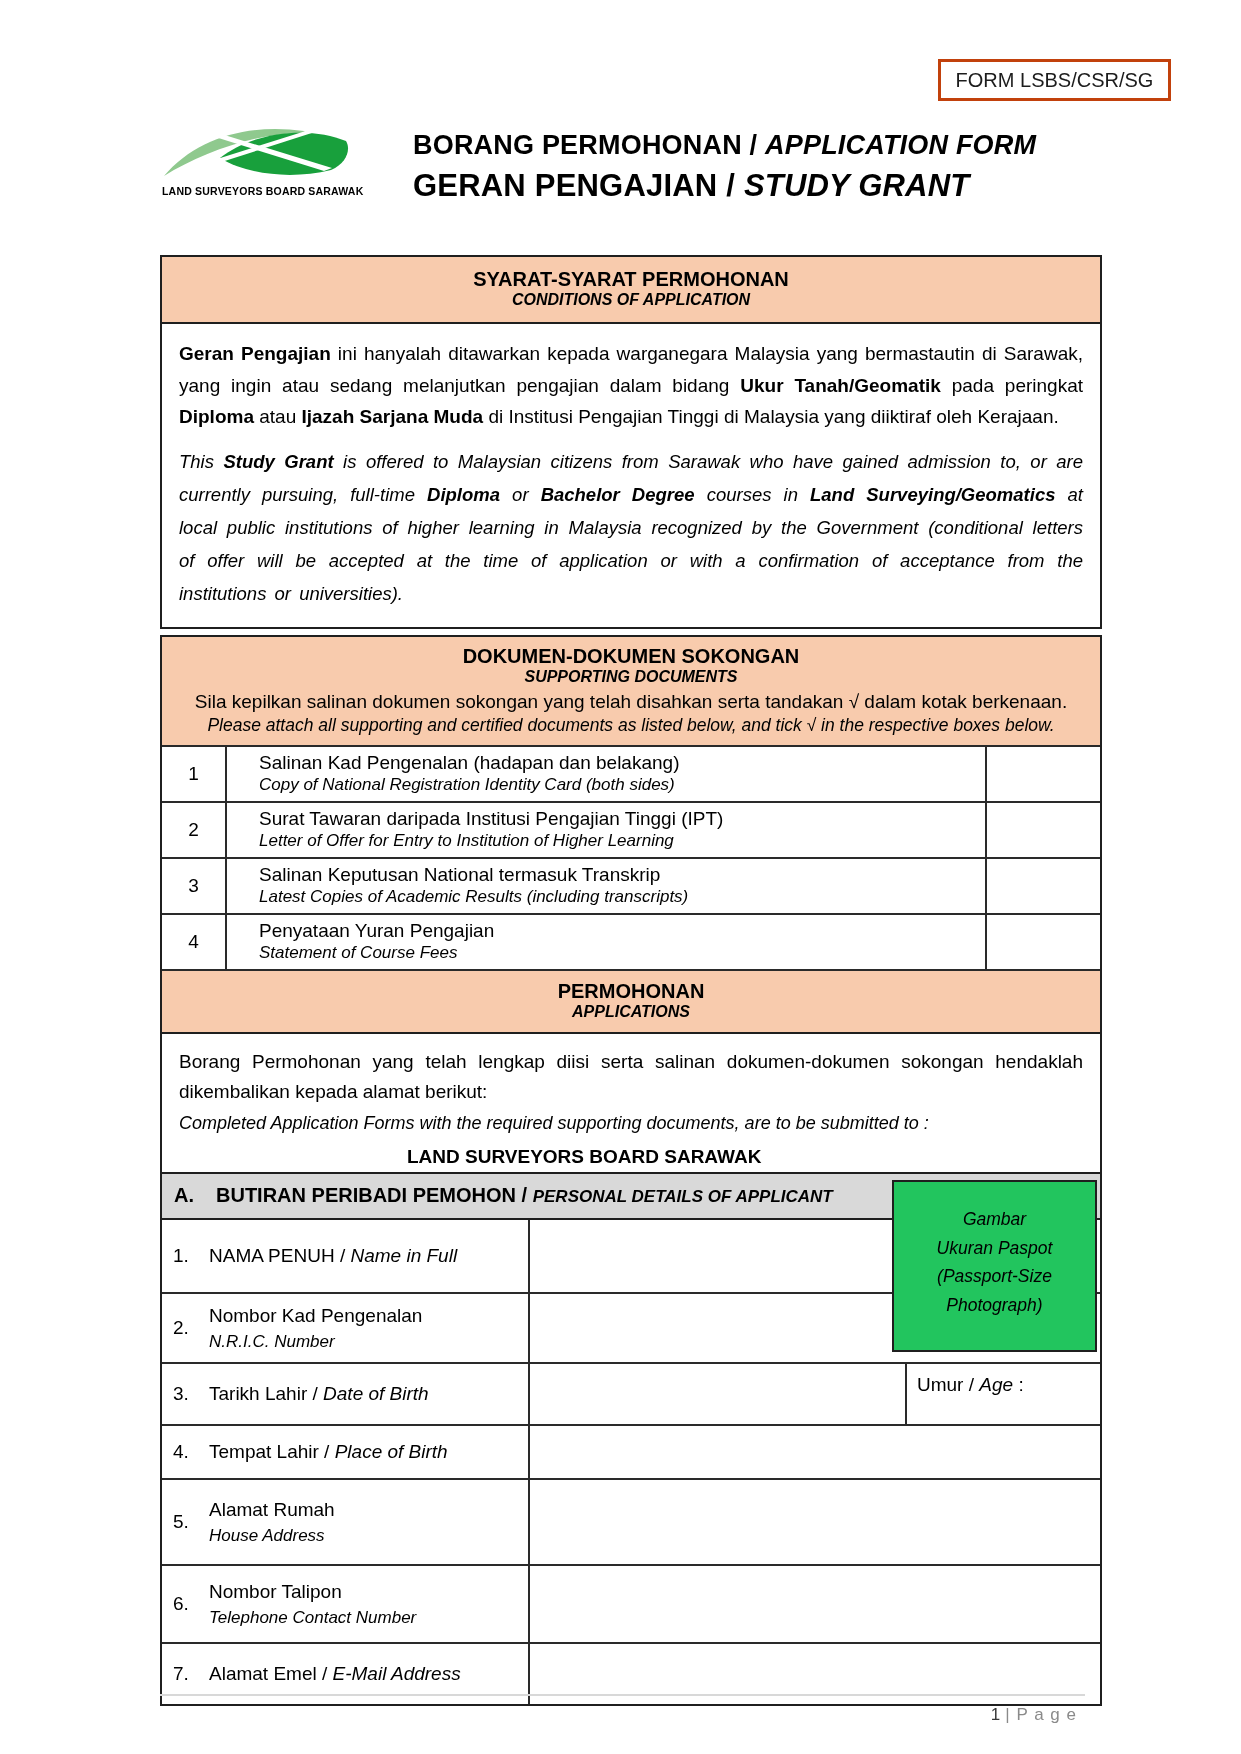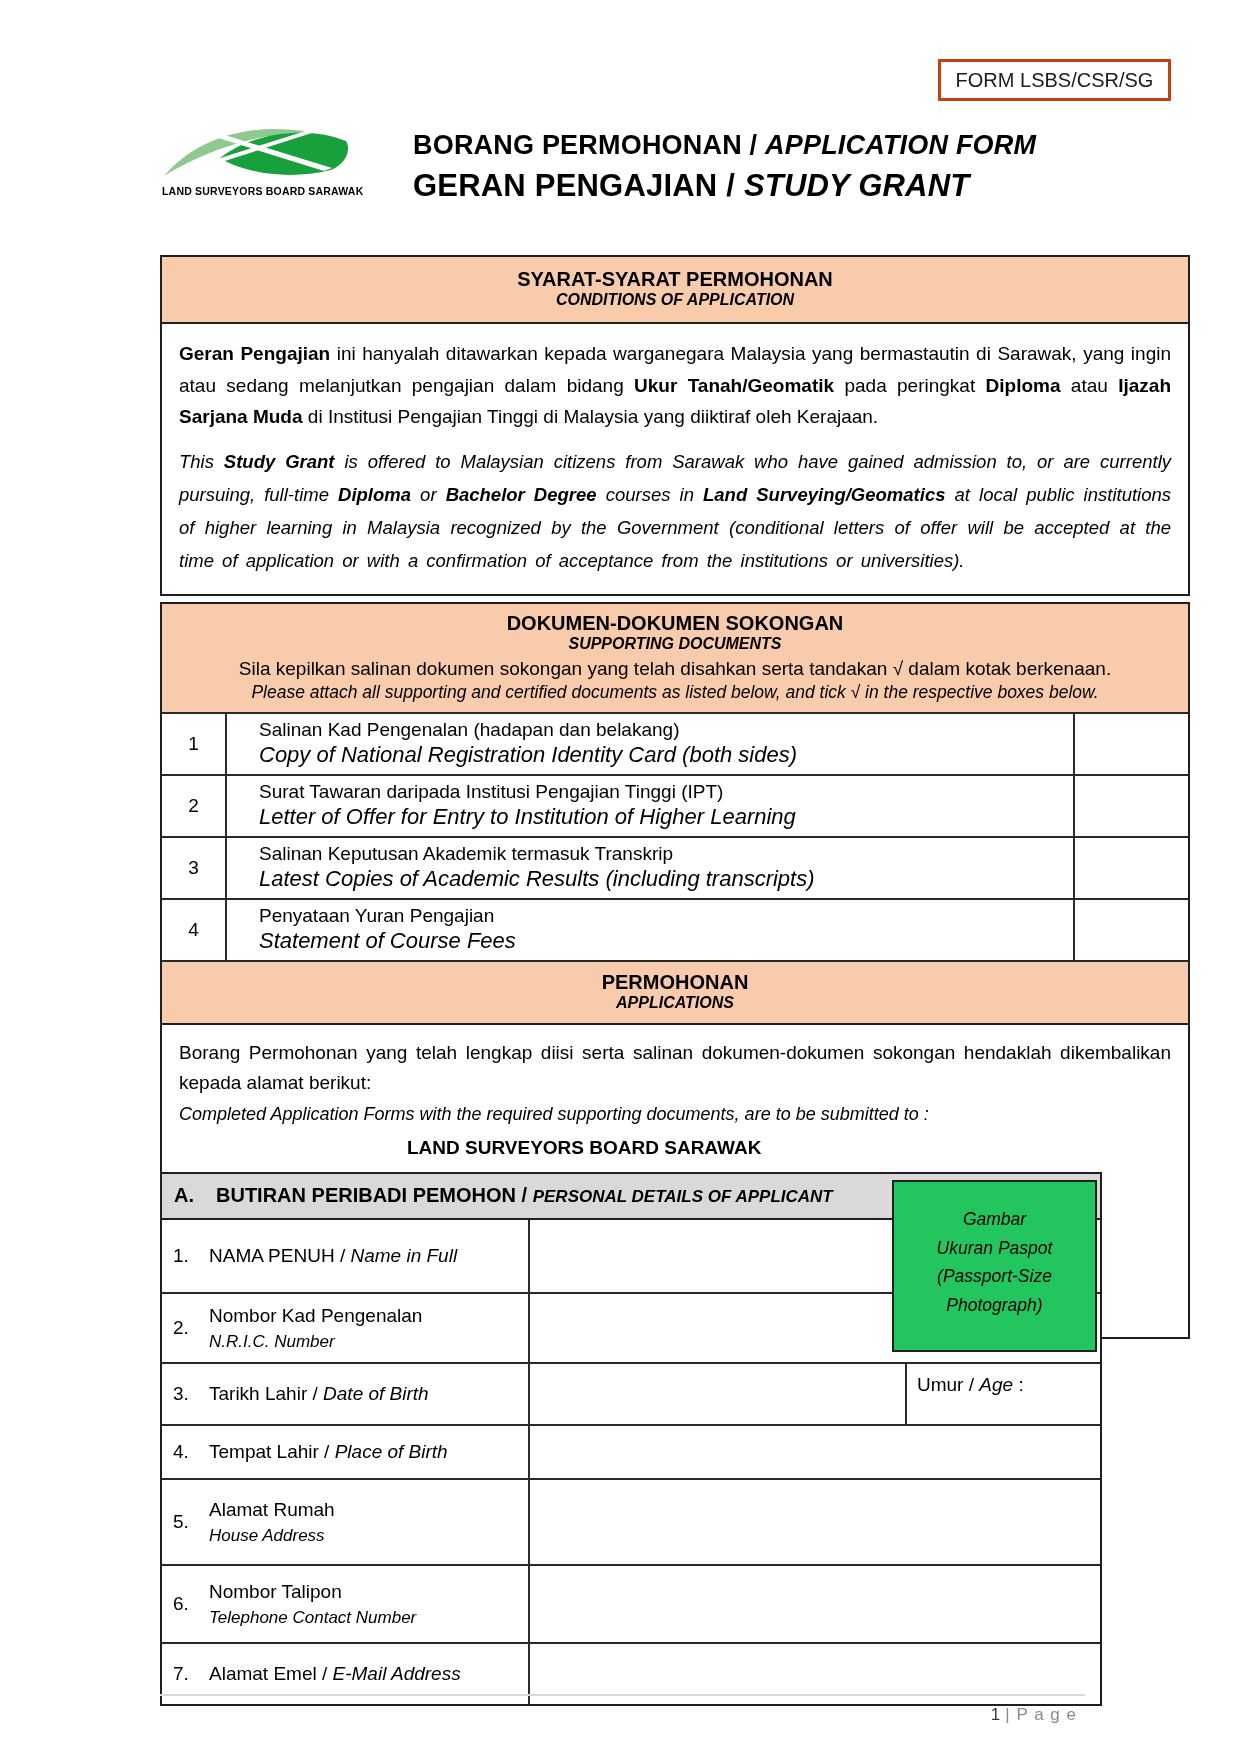--- a/index.html
+++ b/index.html
@@ -24,42 +24,42 @@
   .logo { position:absolute; left:162px; top:118px; width:200px; }
   .logo svg { display:block; }
   .logo-caption { font-size:10.5px; font-weight:bold; letter-spacing:0.2px; white-space:nowrap; margin-top:3px; }
 
   
   .titles { position:absolute; left:413px; top:130px; }
   .title-line1 { font-size:27px; font-weight:bold; letter-spacing:0.2px; }
   .title-line2 { font-size:31px; font-weight:bold; margin-top:7px; letter-spacing:0.2px; }
 
   
-  .content { position:absolute; left:160px; top:255px; width:1030px; font-size:19px; }
+  .content { position:absolute; left:160px; top:255px; width:942px; font-size:19px; }
   .outer { border:2px solid #1f1f1f; }
   .peach { background:#F8CBAD; }
   .box-header { text-align:center; padding:11px 10px 13px; }
   .h-my { font-size:20px; font-weight:bold; }
   .h-en { font-size:16px; font-weight:bold; font-style:italic; margin-top:0; }
 
   .cond-body { border-top:2px solid #1f1f1f; padding:14px 17px 16px; background:#fff; }
   .cond-body p { text-align:justify; line-height:1.67; }
   .cond-body p.en { margin-top:13px; font-style:italic; font-size:18.5px; line-height:1.78; word-spacing:3px; }
 
   .gap6 { height:6px; }
 
   .docs-header { text-align:center; padding:8px 10px 9px; }
   .docs-note-my { font-size:19px; margin-top:5px; }
   .docs-note-en { font-size:17.5px; font-style:italic; margin-top:2px; }
 
   .doc-row { display:grid; grid-template-columns:65px 1fr 115px; border-top:2px solid #2a2a2a; background:#fff; min-height:53px; }
   .doc-no { border-right:2px solid #2a2a2a; display:flex; align-items:center; justify-content:center; font-size:19px; }
   .doc-text { padding:5px 13px 6px;margin-left:19px; }
   .doc-my { font-size:19px; }
-  .doc-en { font-size:22px; font-style:italic; margin-top:1px; }
+  .doc-en { font-size:17px; font-style:italic; margin-top:1px; }
   .doc-check { border-left:2px solid #2a2a2a; background:#fff; }
 
   .apps-header { border-top:2px solid #2a2a2a; text-align:center; padding:9px 10px 11px; }
   .apps-body { border-top:2px solid #1f1f1f; background:#fff; padding:13px 17px 18px; }
   .apps-my { text-align:justify; line-height:1.6; }
   .apps-en { font-style:italic; font-size:18px; margin-top:5px; }
   .address { margin-left:228px; margin-top:7px; line-height:1.64; }
   .addr-name { font-weight:bold; }
   .u { text-decoration:underline; }
 
@@ -164,21 +164,21 @@
         <div class="doc-no">2</div>
         <div class="doc-text">
           <div class="doc-my">Surat Tawaran daripada Institusi Pengajian Tinggi (IPT)</div>
           <div class="doc-en">Letter of Offer for Entry to Institution of Higher Learning</div>
         </div>
         <div class="doc-check"></div>
       </div>
       <div class="doc-row">
         <div class="doc-no">3</div>
         <div class="doc-text">
-          <div class="doc-my">Salinan Keputusan Akademik termasuk Transkrip</div>
+          <div class="doc-my">Salinan Keputusan National termasuk Transkrip</div>
           <div class="doc-en">Latest Copies of Academic Results (including transcripts)</div>
         </div>
         <div class="doc-check"></div>
       </div>
       <div class="doc-row">
         <div class="doc-no">4</div>
         <div class="doc-text">
           <div class="doc-my">Penyataan Yuran Pengajian</div>
           <div class="doc-en">Statement of Course Fees</div>
         </div>

